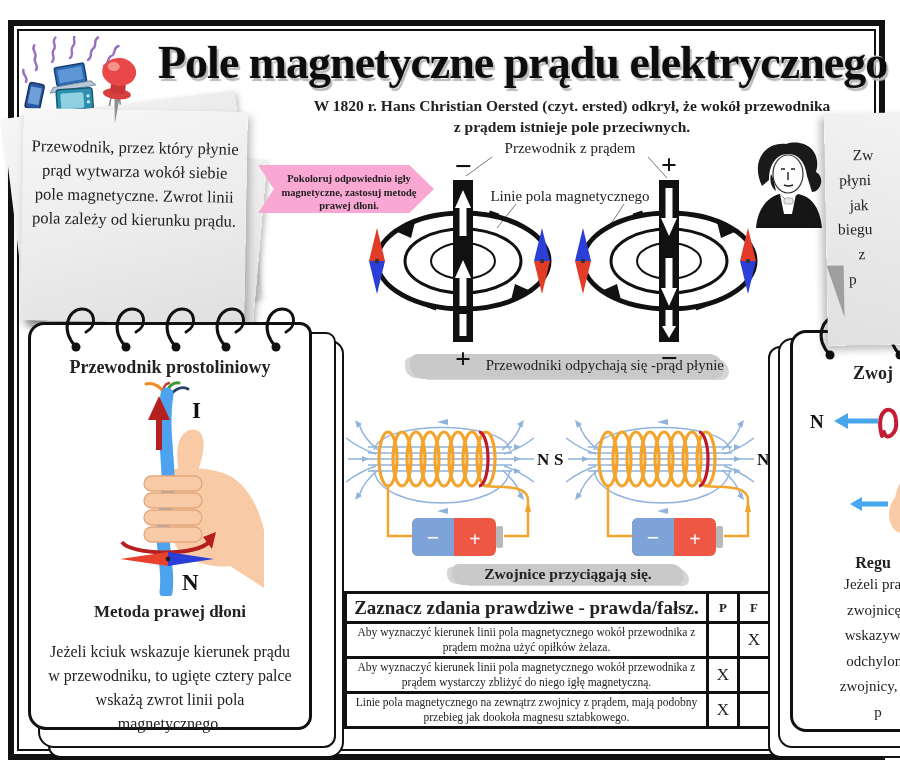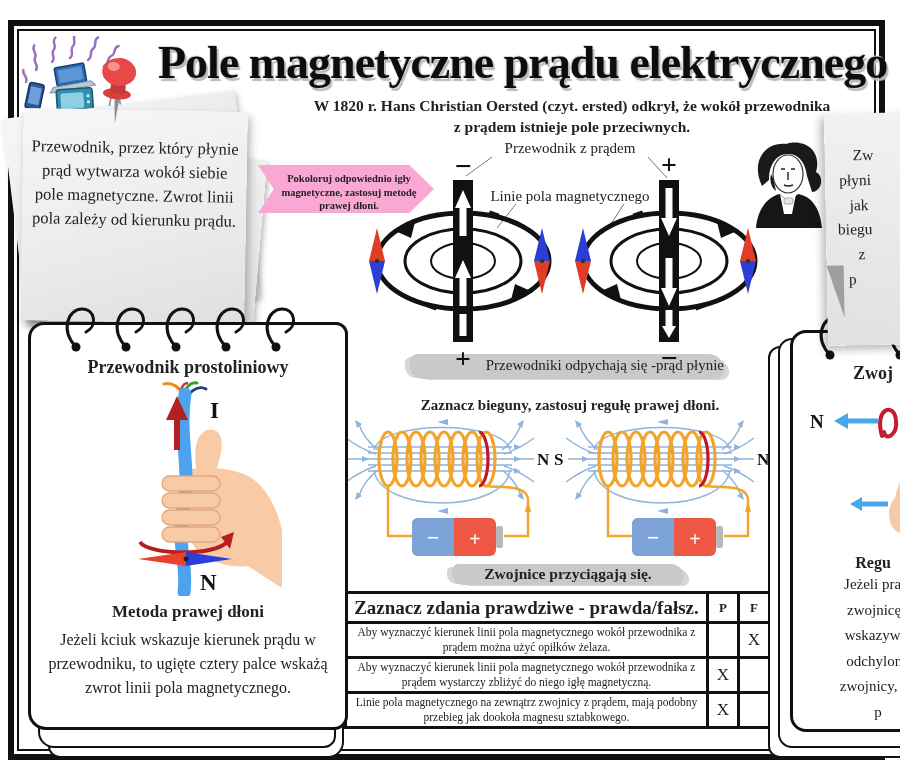--- a/index.html
+++ b/index.html
@@ -63,30 +63,30 @@
   .tf-table td.stmt{font-size:11.5px;line-height:1.28;height:35px;}
   .tf-table td.mark{font-size:17px;}
 
   
   .notebook{z-index:3;}
   .nb-left{left:28px;top:322px;width:304px;height:420px;}
   .nb-right{left:790px;top:330px;width:215px;height:414px;}
   .sheet-b1,.sheet-b2,.sheet-main{position:absolute;background:#fff;border:2.5px solid #111;}
   .nb-left .sheet-b2{left:20px;top:18px;width:296px;height:418px;border-radius:10px 14px 16px 12px;}
   .nb-left .sheet-b1{left:10px;top:10px;width:298px;height:416px;border-radius:14px 10px 12px 16px;}
-  .nb-left .sheet-main{left:0;top:0;width:320px;height:408px;border-width:3.5px;border-radius:16px 12px 14px 18px;
+  .nb-left .sheet-main{left:0;top:0;width:284px;height:408px;border-width:3.5px;border-radius:16px 12px 14px 18px;
                        text-align:center;}
   .nb-right .sheet-b2{left:-22px;top:16px;width:230px;height:412px;border-radius:12px;}
   .nb-right .sheet-b1{left:-12px;top:8px;width:226px;height:410px;border-radius:14px;}
   .nb-right .sheet-main{left:0;top:0;width:220px;height:402px;border-width:3.5px;border-radius:16px 10px 12px 16px;
                        text-align:center;}
   .rings{position:absolute;z-index:5;}
   .nb-title{margin-top:32px;font-weight:bold;font-size:18px;}
   .nb-method{font-weight:bold;font-size:17px;margin-top:2px;}
-  .nb-text{font-size:16px;line-height:1.5;margin-top:6px;padding:0 13px;}
+  .nb-text{font-size:16px;line-height:1.5;margin-top:18px;padding:0 13px;}
   .nbr-title{margin-top:30px;font-weight:bold;font-size:18px;text-align:center;width:160px;}
   .nbr-rule{font-weight:bold;font-size:16px;text-align:center;width:160px;margin-top:4px;}
   .nbr-text{font-size:15px;line-height:1.7;text-align:center;width:170px;}
 </style>
 </head>
 <body>
 
 <div id="canvas">
 
   <div class="abs frame-outer"></div>
@@ -241,21 +241,20 @@
         <polygon points="79,154 87,121 71,121" fill="#2b3fd8"></polygon>
         <circle cx="79" cy="121" r="2.2" fill="#333"></circle>
       </g>
     </g>
   </svg>
 
   <div class="abs brush cap1">
     <div data-bind="conductors.caption_lines.0">Przewodniki odpychają się -prąd płynie</div>
   </div>
 
-  <div class="abs instruction" data-bind="solenoids.instruction">Zaznacz bieguny, zastosuj regułę prawej dłoni.</div>
 
   <svg class="abs solenoid-left" width="220" height="152" viewBox="0 0 220 152">
     <g stroke="#8fb3dc" stroke-width="1.5" fill="none">
       <line x1="36" y1="35" x2="180" y2="35"></line>
         <line x1="36" y1="41" x2="180" y2="41"></line>
       <line x1="16" y1="47" x2="202" y2="47"></line>
         <line x1="36" y1="53" x2="180" y2="53"></line>
       <line x1="36" y1="59" x2="180" y2="59"></line>
       <path d="M 178 38 C 172 8 48 8 42 38"></path>
         <path d="M 178 58 C 172 102 48 102 42 58"></path>

